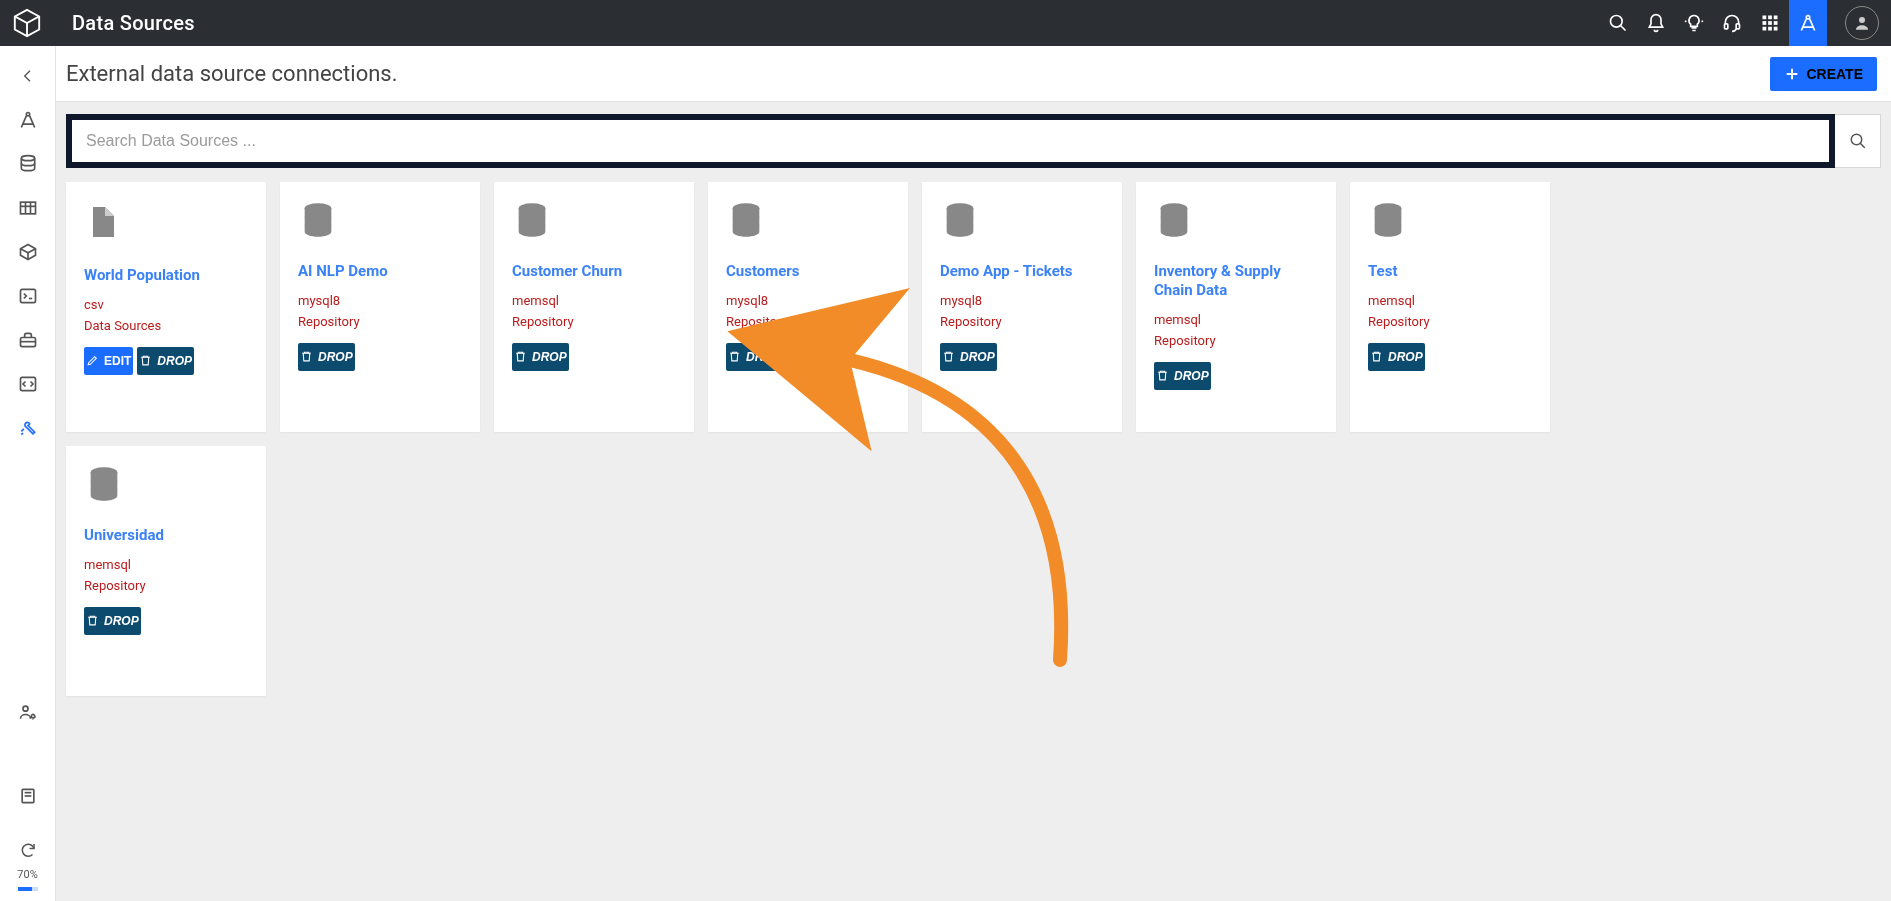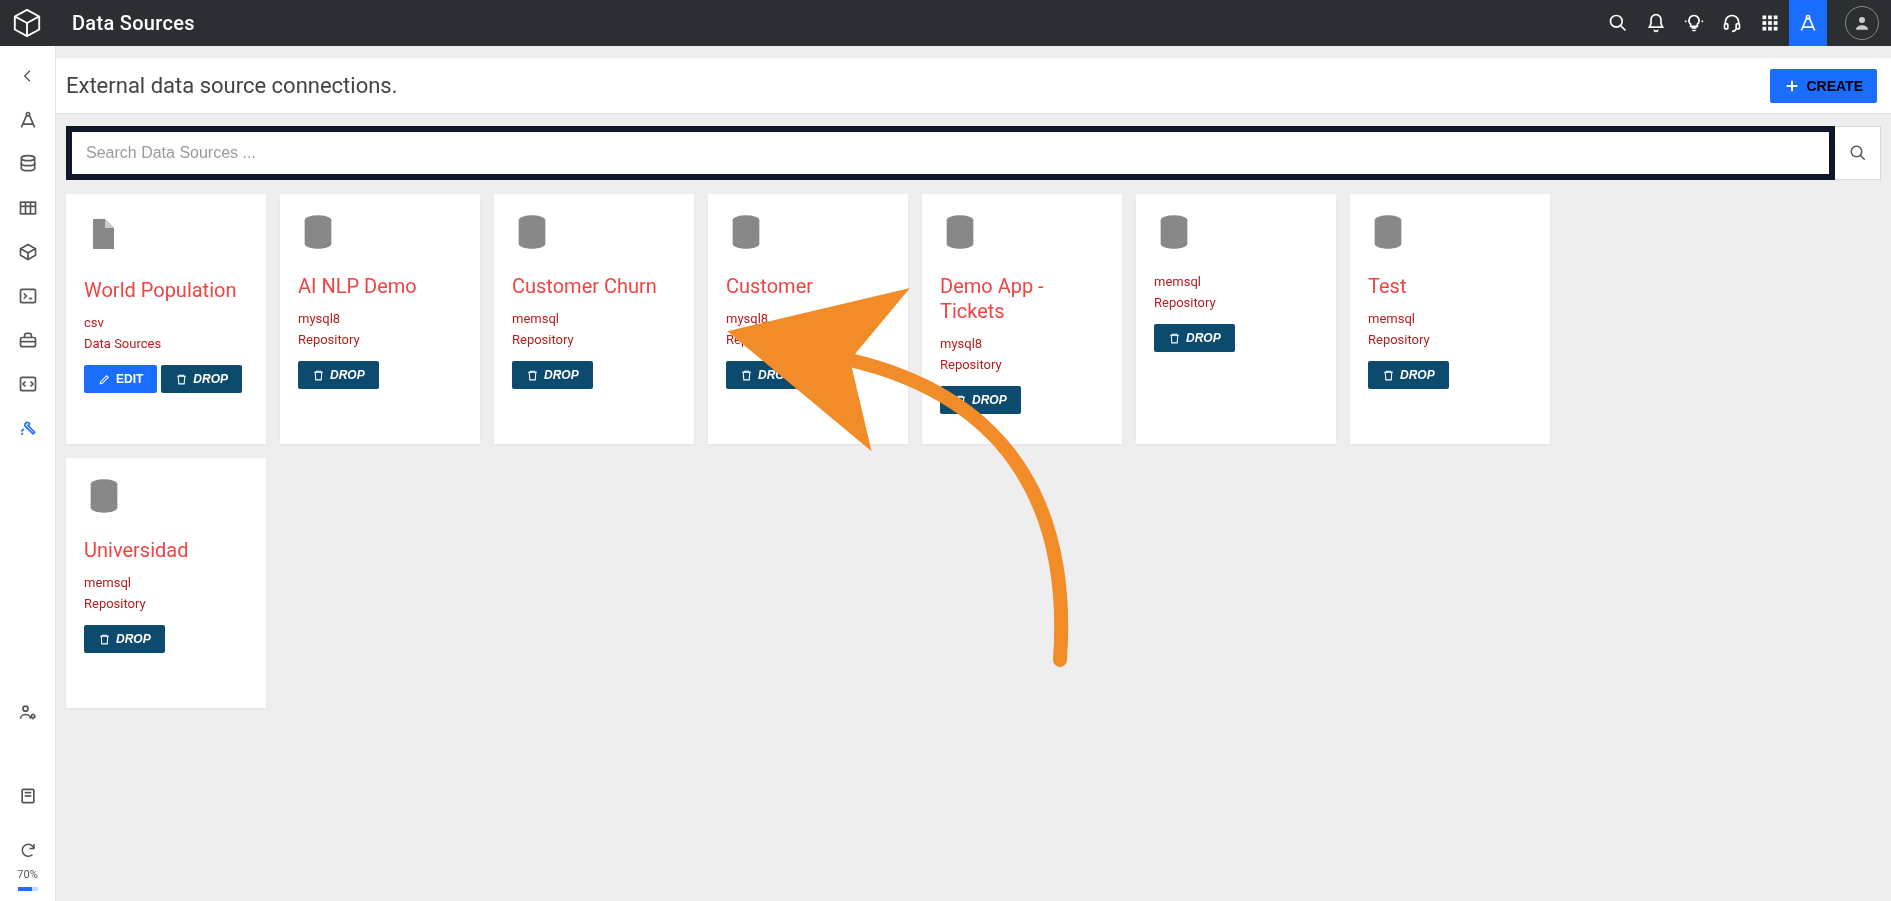--- a/index.html
+++ b/index.html
@@ -66,21 +66,21 @@
   .side-gap { flex:1; }
   .side-footer { display:flex;flex-direction:column;align-items:center;gap:6px;padding-bottom:10px;}
   .zoom-txt { font-size:11px;color:#555; }
   .zoom-bar { width:20px;height:4px;background:#c7dcff;position:relative; }
   .zoom-bar::before{content:"";position:absolute;left:0;top:0;bottom:0;width:70%;background:#1a6dff;}
 
   
   .main {
     position:absolute;
     top:46px;left:56px;right:0;bottom:0;
-    display:flex;flex-direction:column;margin-top:12px;
+    display:flex;flex-direction:column;
   }
   .header-row {
     background:#fff;
     height:56px;
     display:flex;align-items:center;
     padding:0 14px 0 10px;
     border-bottom:1px solid #e3e3e3;
   }
   .header-row .subtitle {
     font-size:22px;
@@ -130,26 +130,26 @@
     grid-template-columns: repeat(7, 200px);
     gap:14px;
   }
   .card {
     background:#fff;
     padding:18px 18px 22px 18px;
     min-height:250px;
     box-shadow:0 1px 2px rgba(0,0,0,0.05);
   }
   .card-icon { color:#888;margin-bottom:18px; }
-  .card-name { font-size:20px;color:#ef4444;margin-bottom:12px;line-height:1.25; }
+  .card-name { font-size:15px;color:#3b82f6;margin-bottom:12px;line-height:1.25;font-weight:bold; }
   .card-sub { font-size:13px;color:#b91c1c;margin-bottom:6px; }
   .card-actions { margin-top:14px;display:flex;gap:4px; }
   .btn {
     border:none;color:#fff;font-size:12px;font-weight:600;
-    padding:7px 14px;display:flex;align-items:center;gap:5px;
+    padding:7px 2px;display:flex;align-items:center;gap:5px;
     cursor:pointer;border-radius:2px;
   }
   .btn-primary { background:#1a6dff; }
   .btn-danger { background:#0c4a6e;font-style:italic; }
 
   
   .arrow-overlay{
     position:absolute;pointer-events:none;
     left:0;top:0;width:100%;height:100%;
   }
@@ -402,21 +402,21 @@
             </button>
           </div>
   </div>
         <div class="card">
     <div class="card-icon"><svg width="40" height="40" viewBox="0 0 24 24" fill="#888">
               <ellipse cx="12" cy="5" rx="8" ry="3"></ellipse>
               <path d="M4 5v5c0 1.7 3.6 3 8 3s8-1.3 8-3V5"></path>
               <path d="M4 10v5c0 1.7 3.6 3 8 3s8-1.3 8-3v-5"></path>
               <path d="M4 15v4c0 1.7 3.6 3 8 3s8-1.3 8-3v-4"></path>
             </svg></div>
-    <div class="card-name">Customer</div>
+    <div class="card-name">Customers</div>
     <div class="card-sub">mysql8</div>
     <div class="card-sub">Repository</div>
     <div class="card-actions">
             <button class="btn btn-danger">
               <svg width="13" height="13" viewBox="0 0 24 24" fill="none" stroke="#fff" stroke-width="2">
                 <polyline points="4 6 20 6"></polyline>
                 <path d="M8 6V4h8v2M6 6l1 14h10l1-14"></path>
               </svg>
               <span>DROP</span>
             </button>
@@ -442,20 +442,21 @@
             </button>
           </div>
   </div>
         <div class="card">
     <div class="card-icon"><svg width="40" height="40" viewBox="0 0 24 24" fill="#888">
               <ellipse cx="12" cy="5" rx="8" ry="3"></ellipse>
               <path d="M4 5v5c0 1.7 3.6 3 8 3s8-1.3 8-3V5"></path>
               <path d="M4 10v5c0 1.7 3.6 3 8 3s8-1.3 8-3v-5"></path>
               <path d="M4 15v4c0 1.7 3.6 3 8 3s8-1.3 8-3v-4"></path>
             </svg></div>
+    <div class="card-name">Inventory &amp; Supply Chain Data</div>
     <div class="card-sub">memsql</div>
     <div class="card-sub">Repository</div>
     <div class="card-actions">
             <button class="btn btn-danger">
               <svg width="13" height="13" viewBox="0 0 24 24" fill="none" stroke="#fff" stroke-width="2">
                 <polyline points="4 6 20 6"></polyline>
                 <path d="M8 6V4h8v2M6 6l1 14h10l1-14"></path>
               </svg>
               <span>DROP</span>
             </button>

